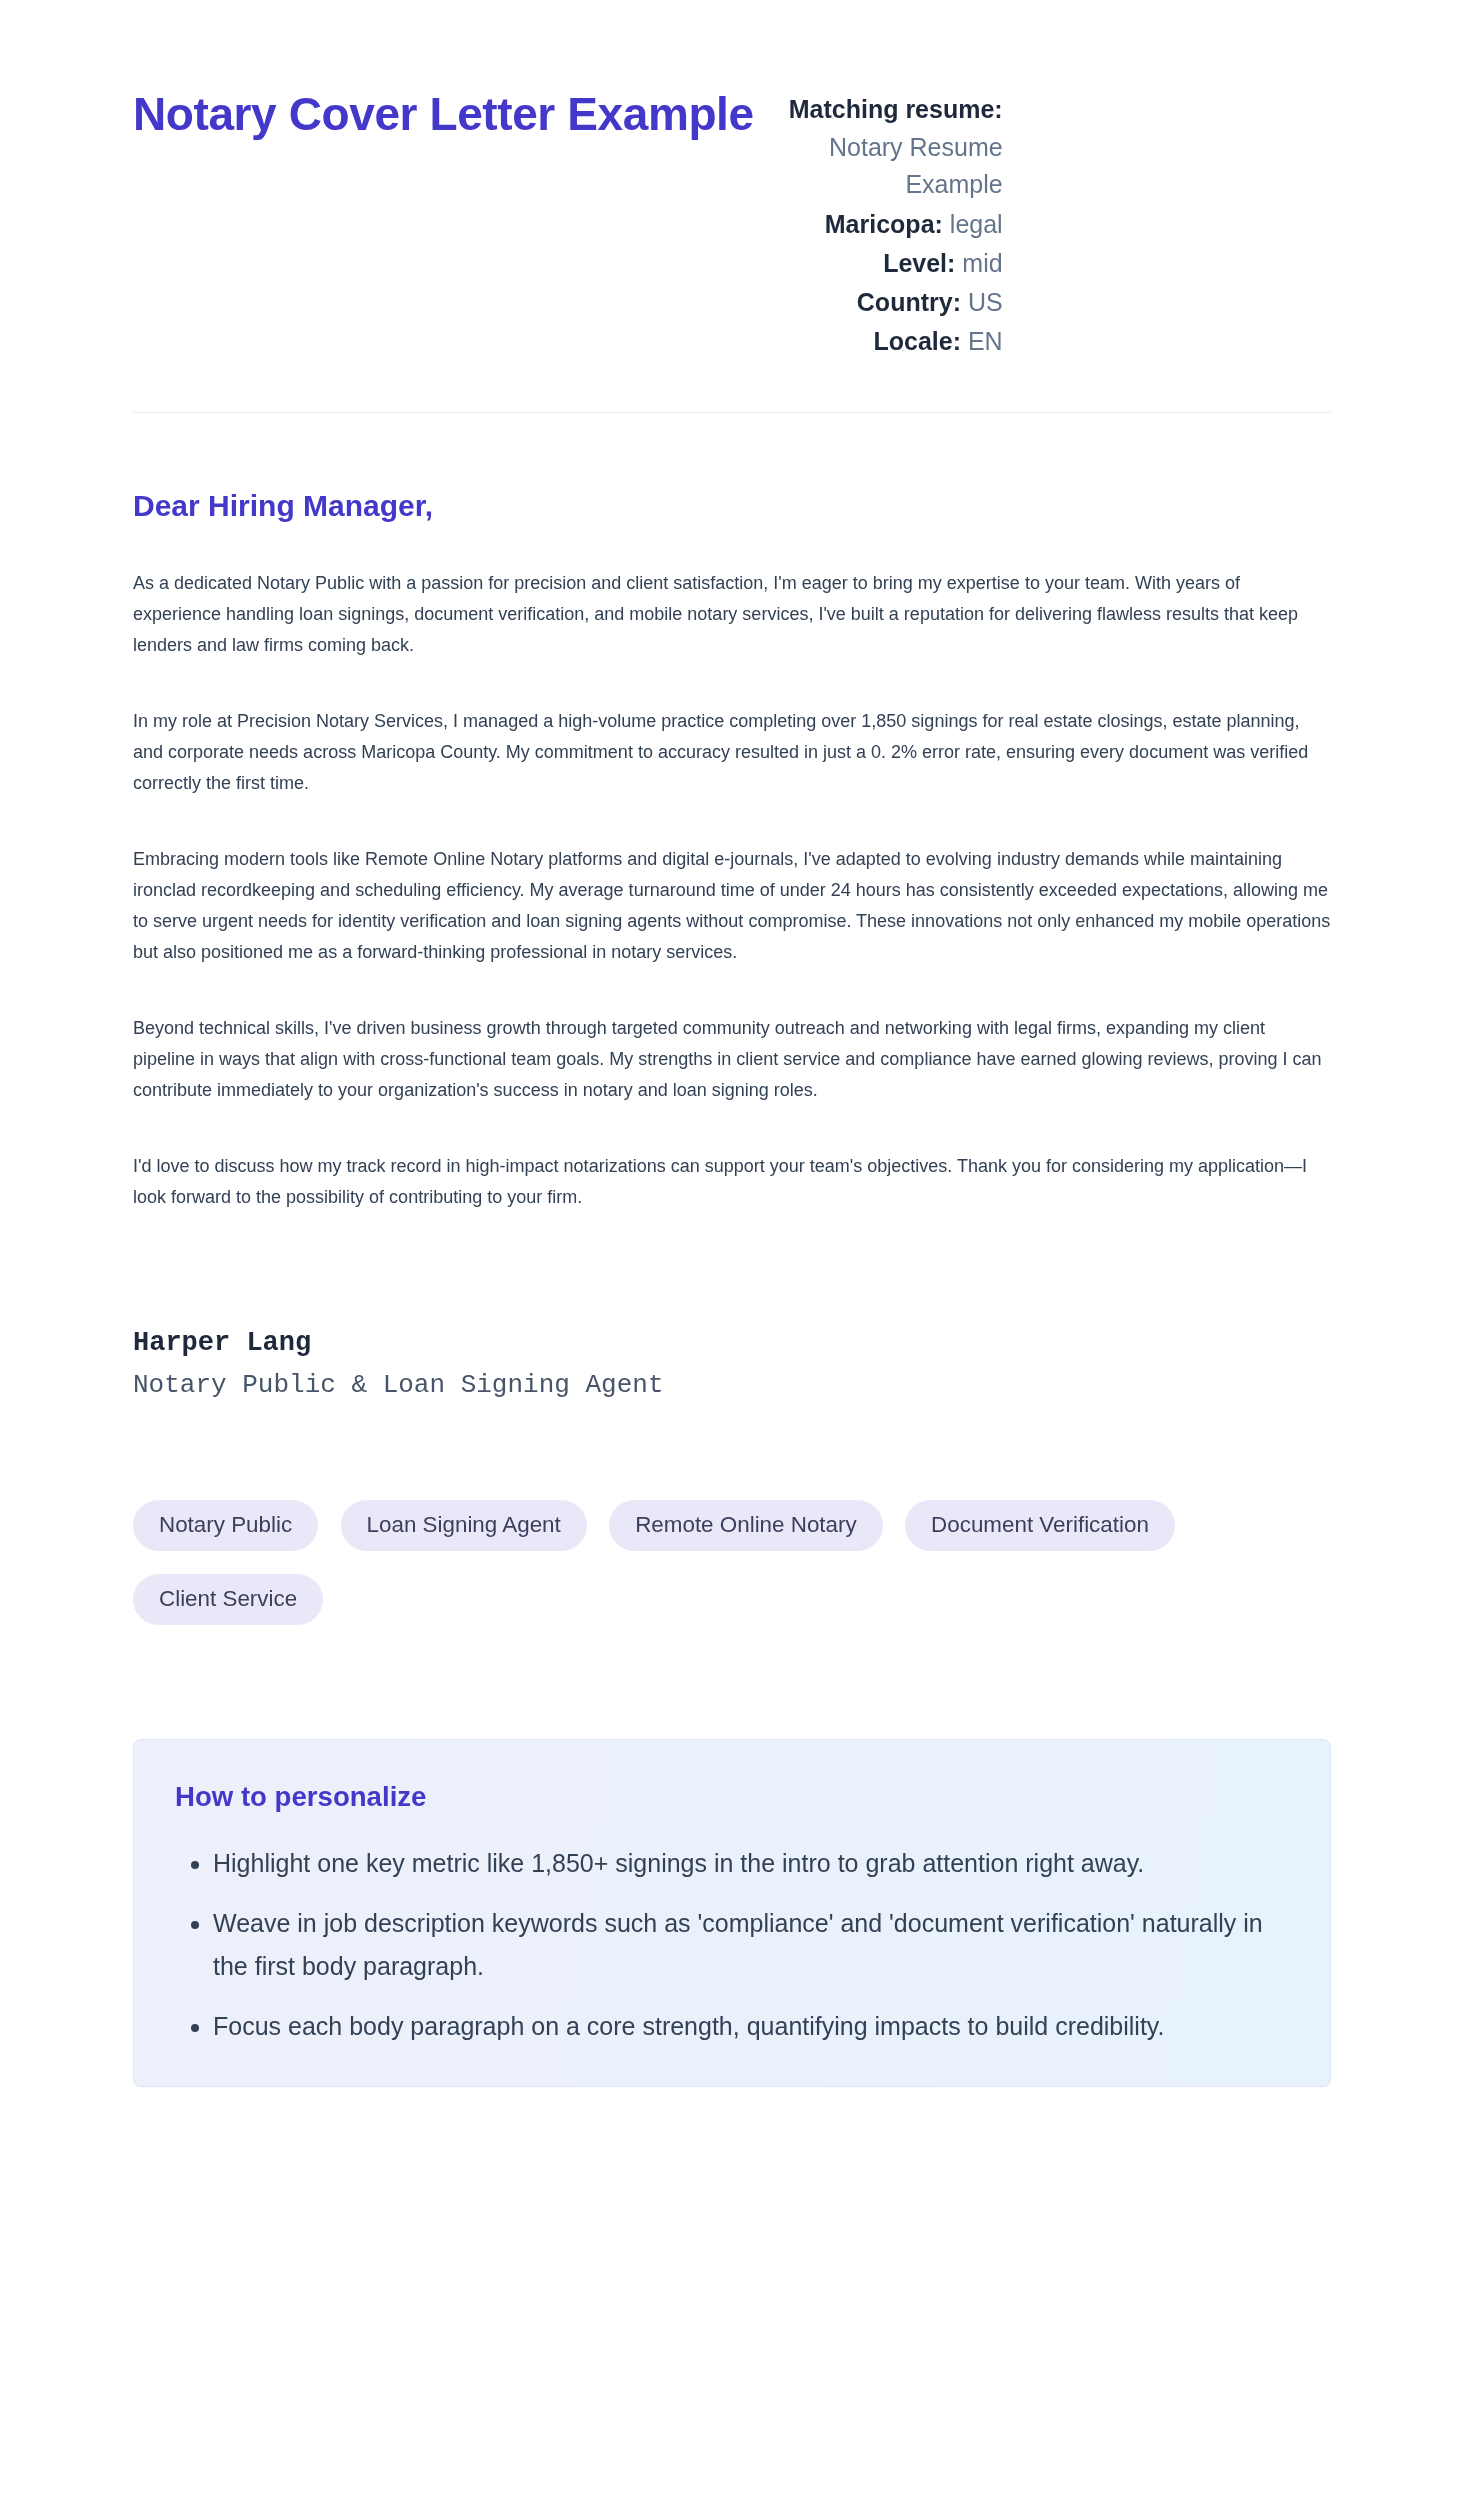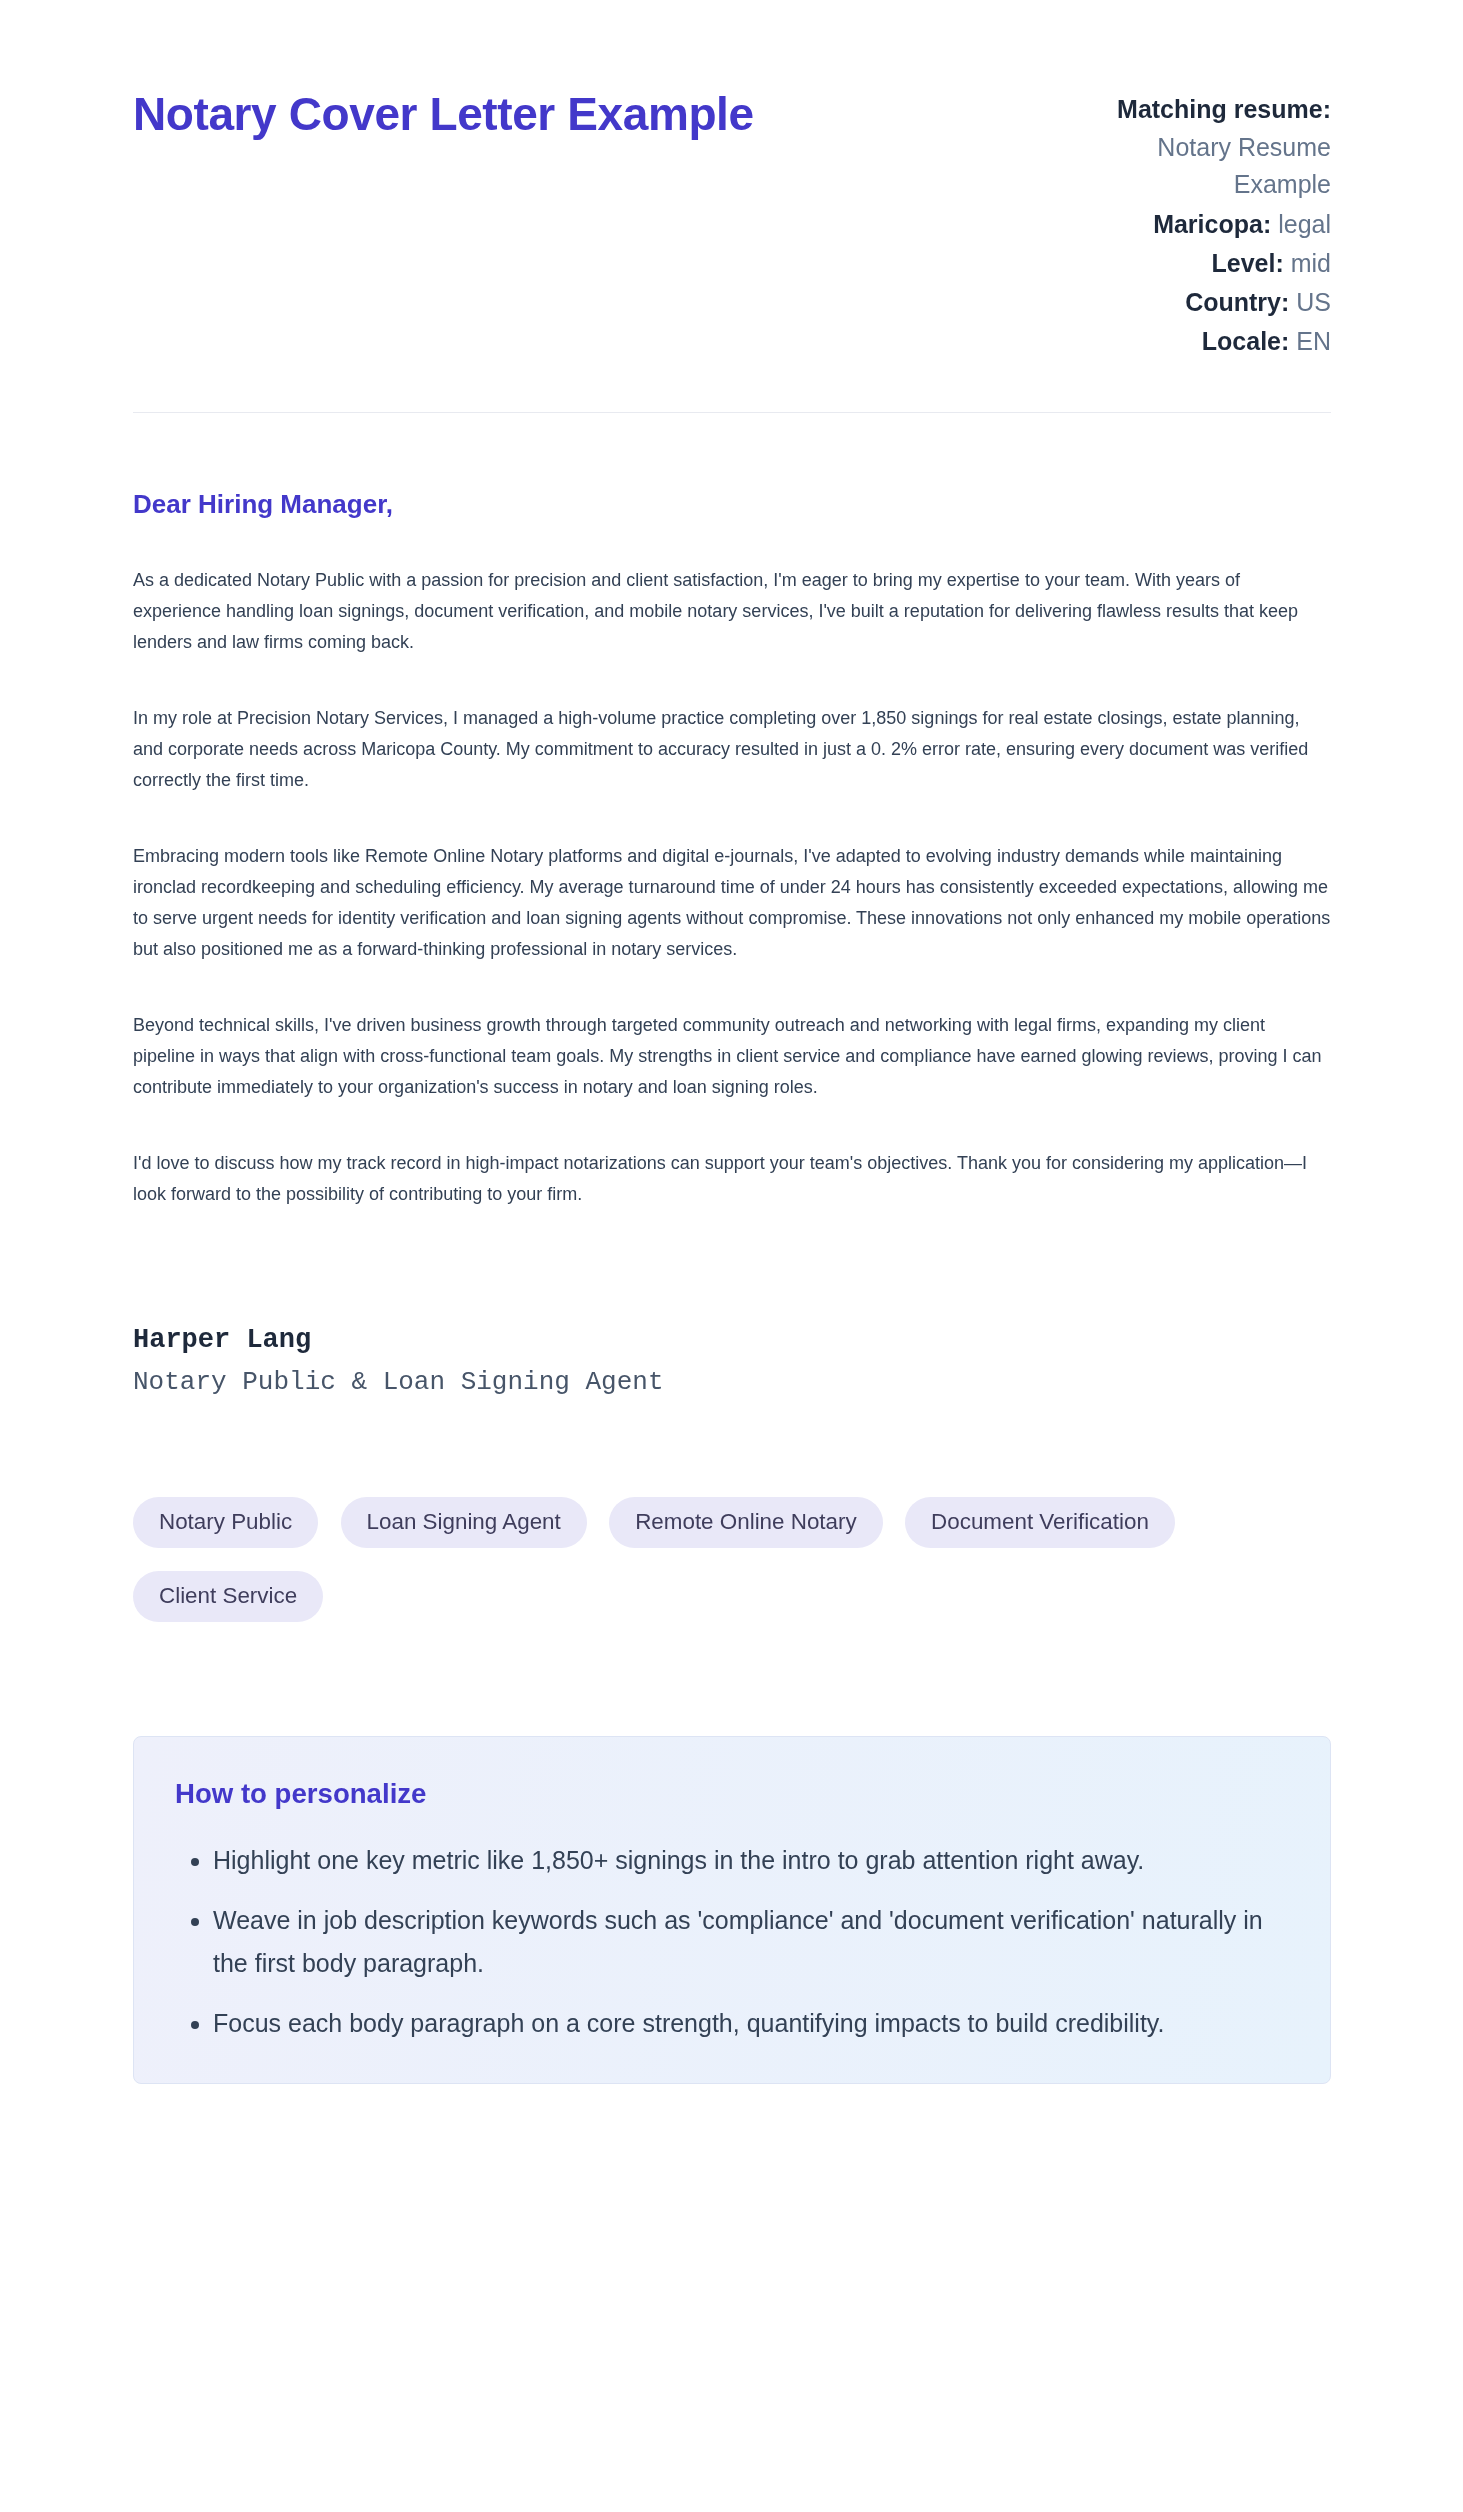--- a/index.html
+++ b/index.html
@@ -19,21 +19,21 @@
     width:1464px;
   }
   .page{
     width:1198px;
     margin:0 auto;
     padding:88px 0 129px 0;
   }
   
   .header{
     display:flex;
-    justify-content:space-between;
+    justify-content:flex-start;
     align-items:flex-start;
     gap:32px;
   }
   .header-left{max-width:930px;}
   .title{
     margin:0 0 19px 0;
     font-size:46px;
     line-height:1.15;
     font-weight:800;
     letter-spacing:-0.4px;
@@ -58,21 +58,21 @@
   .meta-label{font-weight:700;color:var(--heading);}
   
   .divider{
     border:none;
     border-top:1.7px solid var(--divider);
     margin:50px 0 0 0;
   }
   
   .salutation{
     margin:76px 0 45px 0;
-    font-size:26px;
+    font-size:30px;
     font-weight:700;
     color:var(--accent);
   }
   .para{
     margin:0 0 45px 0;
     font-size:18px;
     line-height:1.72;
     color:var(--body);
   }
   .signature{margin-top:115px;font-family:Liberation Mono, monospace;}

